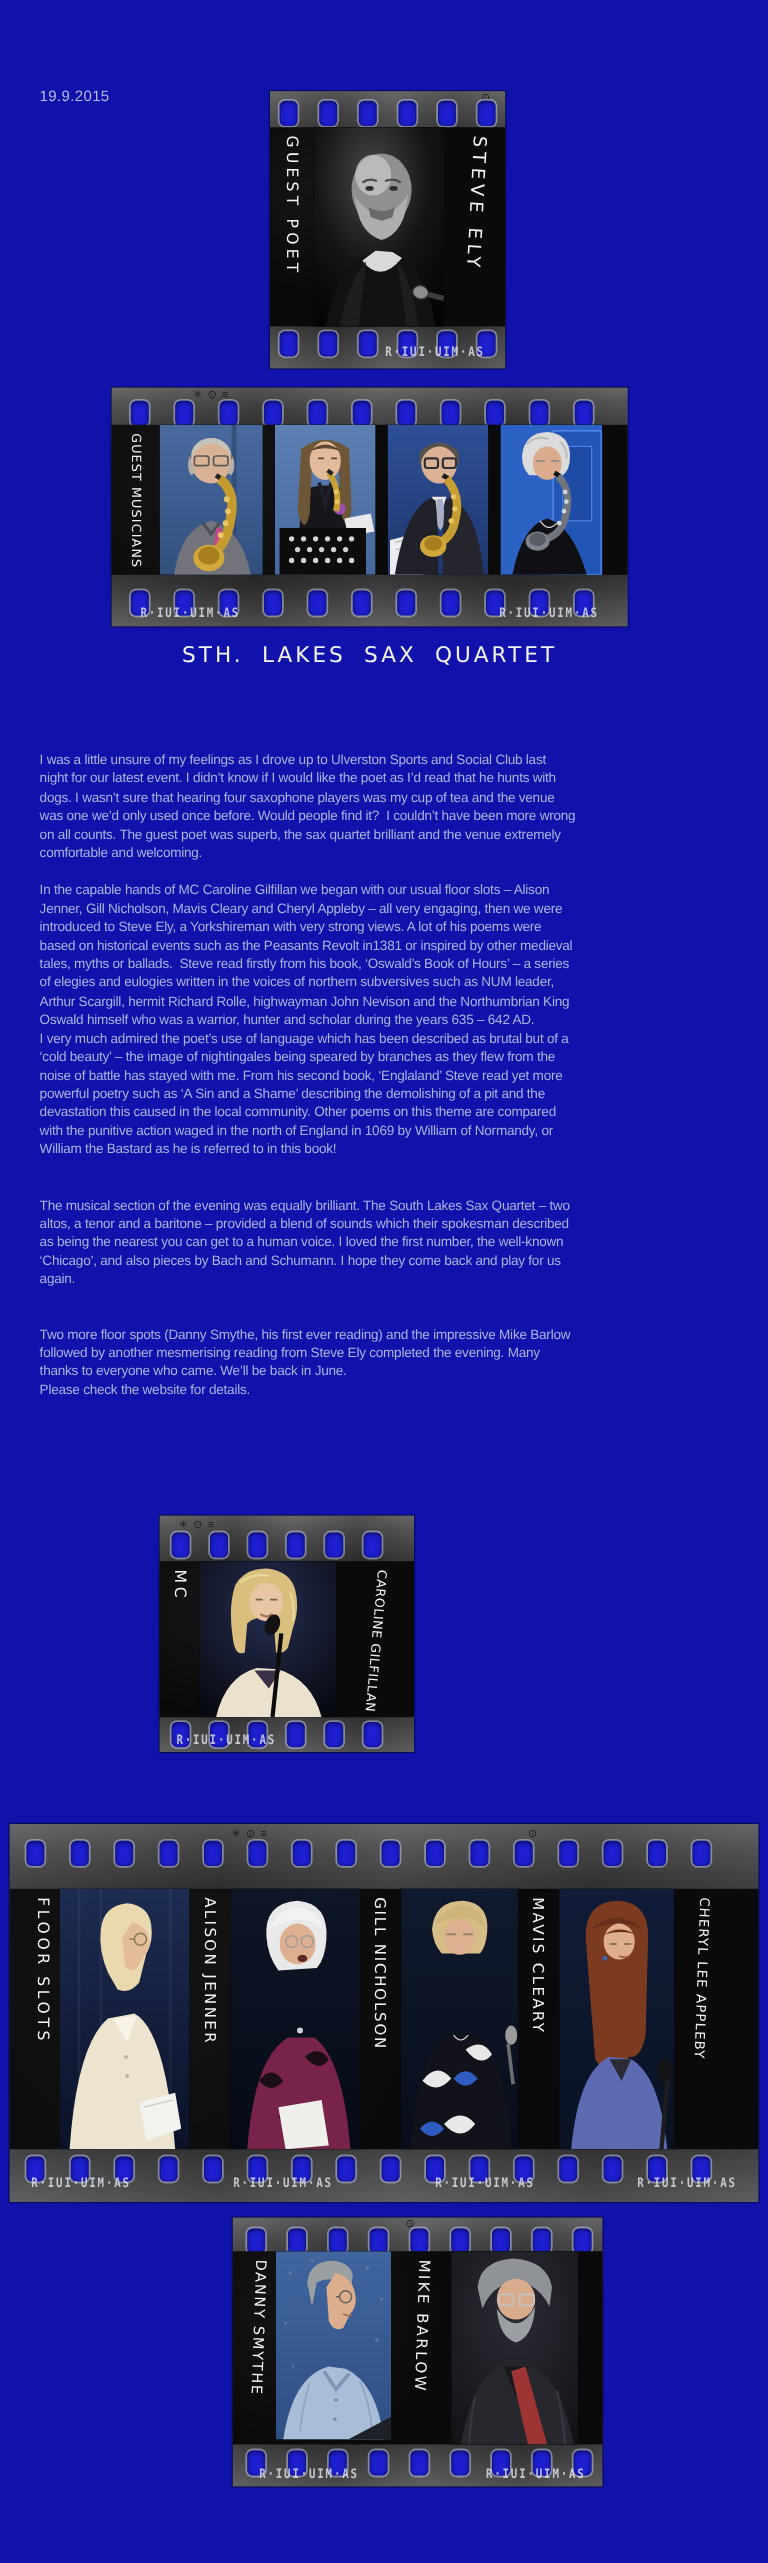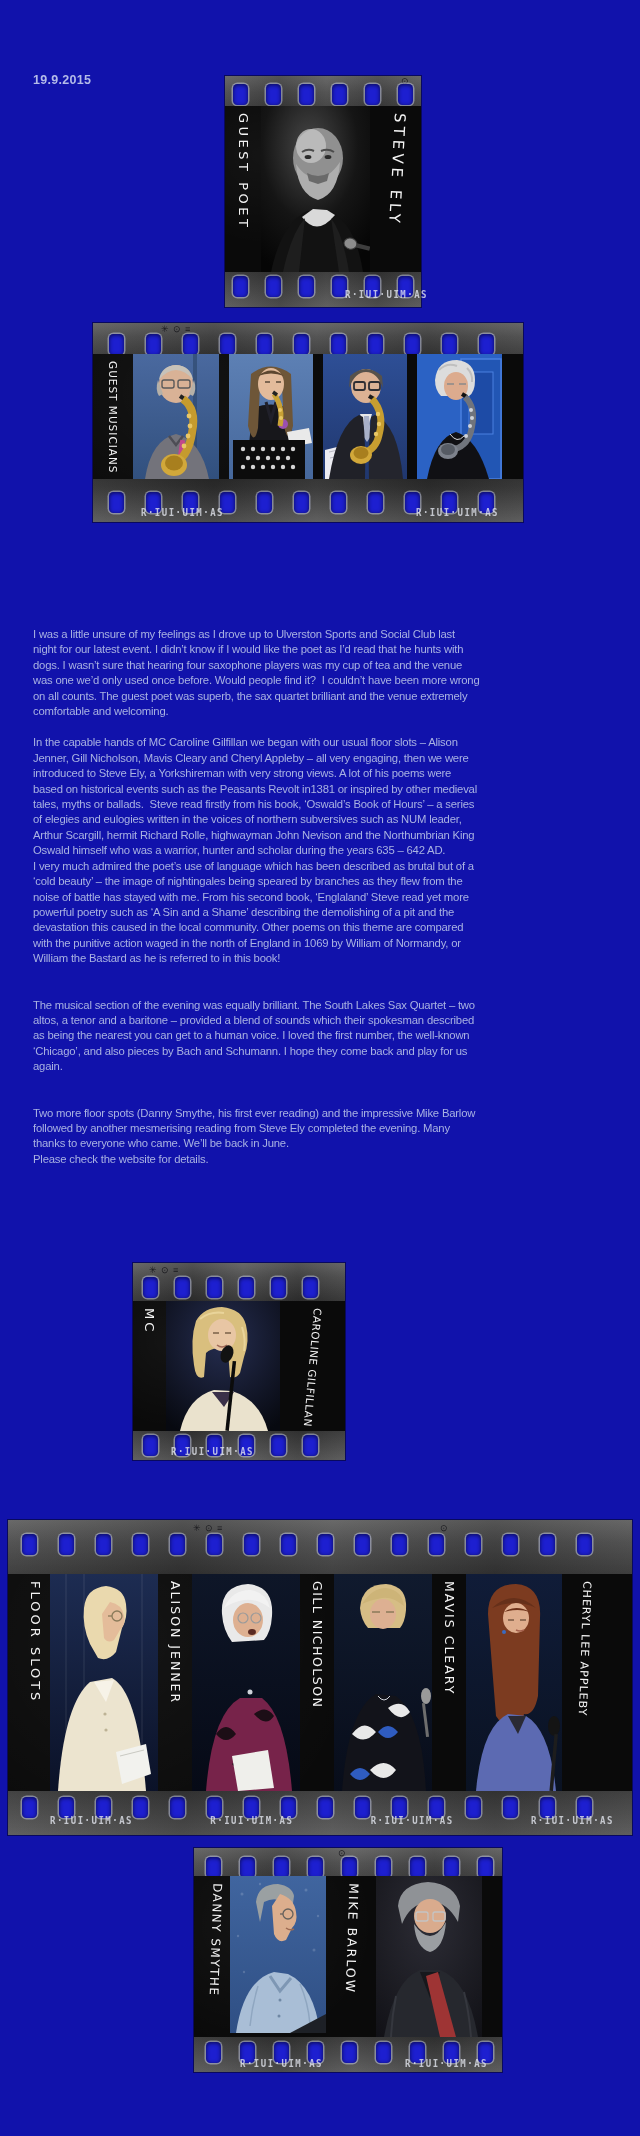--- a/index.html
+++ b/index.html
@@ -1,37 +1,37 @@
 <!DOCTYPE html>
 <html><head>
 <meta charset="utf-8">
 <style>
   html,body{margin:0;padding:0;background:#1112ab;}
   .canvas{position:relative;width:640px;height:2136px;background:#1112ab;
           font-family:"Liberation Sans",sans-serif;overflow:hidden;}
-  .date{position:absolute;left:33px;top:73px;font-size:12.5px;color:#b4bbe8;letter-spacing:.3px;font-weight:bold;}
+  .date{position:absolute;left:33px;top:73px;font-size:12.5px;color:#b4bbe8;letter-spacing:.3px;}
 
   
   .strip{position:absolute;
     background:
       linear-gradient(90deg, rgba(255,255,255,.05), rgba(0,0,0,.14) 28%, rgba(255,255,255,.05) 52%, rgba(0,0,0,.12) 78%, rgba(255,255,255,.04)),
       linear-gradient(180deg,#616161 0%,#4b4b4b 7%,#343434 18%,#1c1c1c 34%,#121212 50%,#1c1c1c 66%,#323232 83%,#4a4a4a 94%,#585858 100%);
     box-shadow:0 0 0 1px rgba(0,0,0,.45);}
   .holes{position:absolute;display:flex;}
   .hole{width:15px;height:21px;border-radius:4.5px;background:#1d1fd0;flex:0 0 auto;
         box-shadow:0 0 0 1.5px rgba(200,206,235,.5), inset 0 1px 4px rgba(0,0,25,.7);}
   .frame{position:absolute;left:0;right:0;display:flex;align-items:stretch;
          background:radial-gradient(circle at 18% 30%, rgba(255,255,255,.045), transparent 45%),#0a0a0a;}
   .vcol{display:flex;justify-content:center;flex:0 0 auto;}
   .vcol span{writing-mode:vertical-rl;text-orientation:sideways;white-space:nowrap;color:#f4f4f4;
              font-family:"DejaVu Sans",sans-serif;padding-top:7px;}
   .photo{flex:0 0 auto;background:#000;}
   .photo svg{display:block;width:100%;height:100%;}
   .spacer{flex:0 0 auto;}
-  .marks{position:absolute;display:flex;justify-content:space-between;pointer-events:none;margin-left:24px;}
+  .marks{position:absolute;display:flex;justify-content:space-between;pointer-events:none;}
   .marks span{color:#e3e6ee;opacity:.8;font:700 9px "DejaVu Sans Mono",monospace;
               letter-spacing:1.5px;filter:blur(.45px);transform:scaleY(1.2);}
   .tmark{position:absolute;color:#17171c;font-size:9px;letter-spacing:1px;opacity:.95;}
 
   
   .caption{position:absolute;left:93px;width:430px;top:536px;text-align:center;color:#f3f3f3;
            font-family:"DejaVu Sans",sans-serif;font-size:18px;letter-spacing:2.5px;word-spacing:7px;}
   .article{position:absolute;left:33px;top:627px;width:448px;color:#a9b2e2;
            font-size:11.3px;line-height:15.4px;letter-spacing:-.2px;}
   .article p{margin:0 0 16px;white-space:pre-wrap;}
@@ -259,20 +259,21 @@
         <i class="hole"></i>
         <i class="hole"></i>
         <i class="hole"></i>
       </div>
     <div class="marks" style="left:24px;right:24px;top:184px;">
       <span>R·IUI·UIM·AS</span>
         <span>R·IUI·UIM·AS</span>
     </div>
   </div>
 
+  <div class="caption">STH. LAKES SAX QUARTET</div>
 
   <div class="article">
     <p>I was a little unsure of my feelings as I drove up to Ulverston Sports and Social Club last night for our latest event. I didn’t know if I would like the poet as I’d read that he hunts with dogs. I wasn’t sure that hearing four saxophone players was my cup of tea and the venue was one we’d only used once before. Would people find it?  I couldn’t have been more wrong on all counts. The guest poet was superb, the sax quartet brilliant and the venue extremely comfortable and welcoming.</p>
     <p class="gap">In the capable hands of MC Caroline Gilfillan we began with our usual floor slots – Alison Jenner, Gill Nicholson, Mavis Cleary and Cheryl Appleby – all very engaging, then we were introduced to Steve Ely, a Yorkshireman with very strong views. A lot of his poems were based on historical events such as the Peasants Revolt in1381 or inspired by other medieval tales, myths or ballads.  Steve read firstly from his book, ‘Oswald’s Book of Hours’ – a series of elegies and eulogies written in the voices of northern subversives such as NUM leader, Arthur Scargill, hermit Richard Rolle, highwayman John Nevison and the Northumbrian King Oswald himself who was a warrior, hunter and scholar during the years 635 – 642 AD.
 I very much admired the poet’s use of language which has been described as brutal but of a ‘cold beauty’ – the image of nightingales being speared by branches as they flew from the noise of battle has stayed with me. From his second book, ‘Englaland’ Steve read yet more powerful poetry such as ‘A Sin and a Shame’ describing the demolishing of a pit and the devastation this caused in the local community. Other poems on this theme are compared with the punitive action waged in the north of England in 1069 by William of Normandy, or William the Bastard as he is referred to in this book!</p>
     <p class="gap">The musical section of the evening was equally brilliant. The South Lakes Sax Quartet – two altos, a tenor and a baritone – provided a blend of sounds which their spokesman described as being the nearest you can get to a human voice. I loved the first number, the well-known ‘Chicago’, and also pieces by Bach and Schumann. I hope they come back and play for us again.</p>
     <p>Two more floor spots (Danny Smythe, his first ever reading) and the impressive Mike Barlow followed by another mesmerising reading from Steve Ely completed the evening. Many thanks to everyone who came. We’ll be back in June.
 Please check the website for details.</p>
   </div>
 

